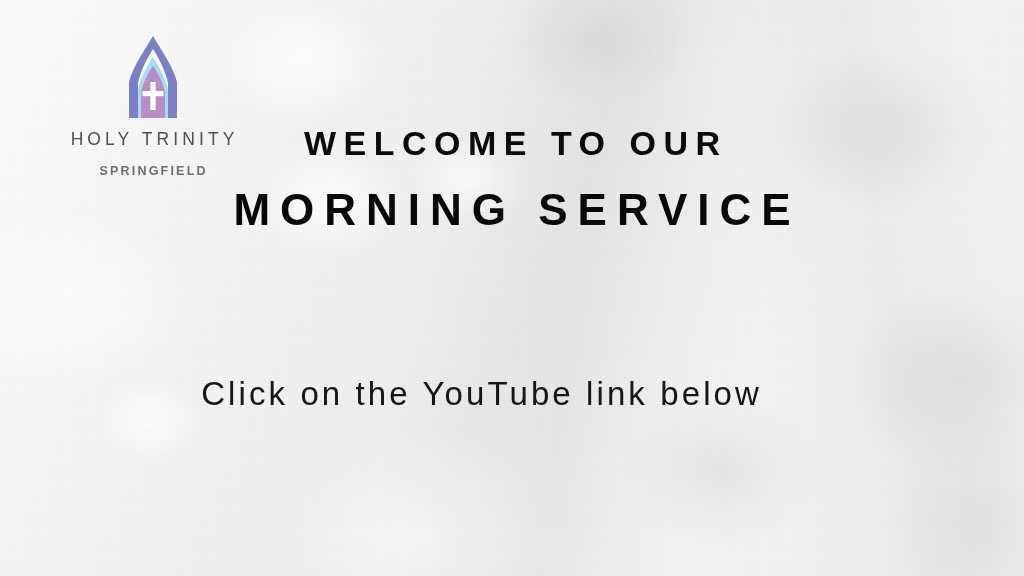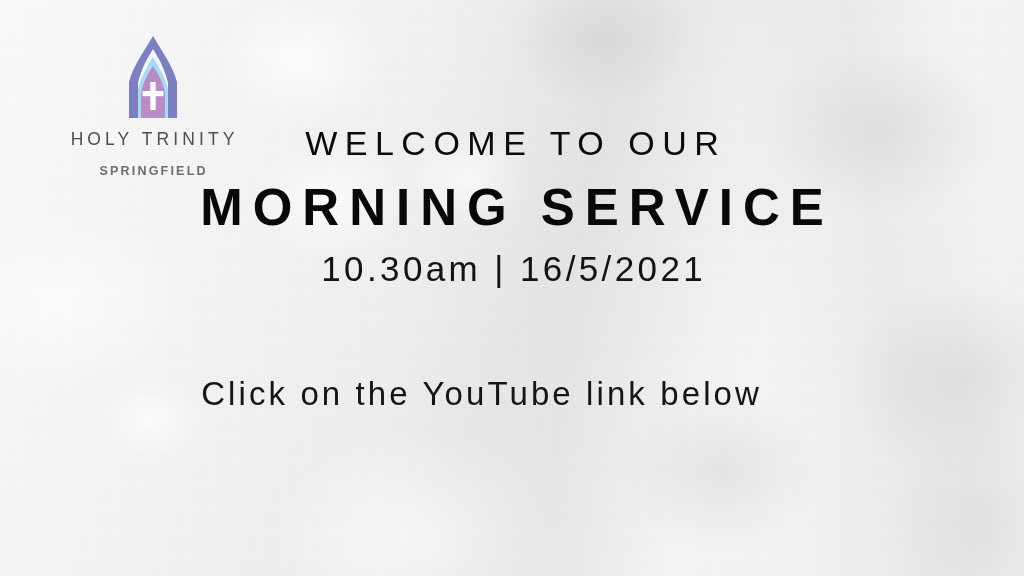--- a/index.html
+++ b/index.html
@@ -88,30 +88,30 @@
 
   
   #headline-group {
     left: 0;
     top: 126px;
     width: 1024px;
     text-align: center;
   }
   #welcome-line {
     font-size: 34px;
-    font-weight: 400;
+    font-weight: 700;
     letter-spacing: 7.5px;
     color: #0b0b0b;
     line-height: 1;
     text-indent: 7.5px;
     white-space: nowrap;
   }
   #service-title {
-    margin-top: 22px;
-    font-size: 51px;
+    margin-top: 28px;
+    font-size: 44px;
     font-weight: 700;
     letter-spacing: 10px;
     color: #080808;
     line-height: 1;
     text-indent: 10px;
     white-space: nowrap;
   }
   #service-time {
     margin-top: 18px;
     font-size: 35px;
@@ -166,20 +166,19 @@
       <rect x="35.5" y="61" width="21" height="5.2" fill="#ffffff"></rect>
     </svg>
 
     <div id="logo-name">HOLY TRINITY</div>
     <div id="logo-sub">SPRINGFIELD</div>
   </div>
 
   <div class="layer" id="headline-group">
     <div id="welcome-line">WELCOME TO OUR</div>
     <div id="service-title">MORNING SERVICE</div>
-    <div id="service-time">10.30am | 16/5/2021</div>
   </div>
 
   <div class="layer" id="instructions">
     <div class="line">Click on the YouTube link below</div>
   </div>
 
 </div>
 
 </body></html>

